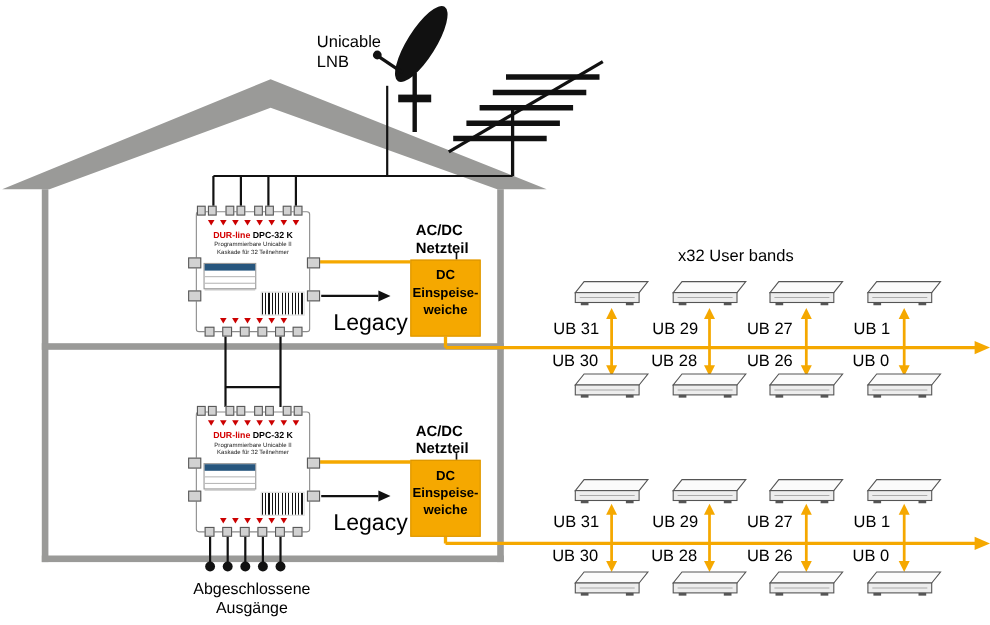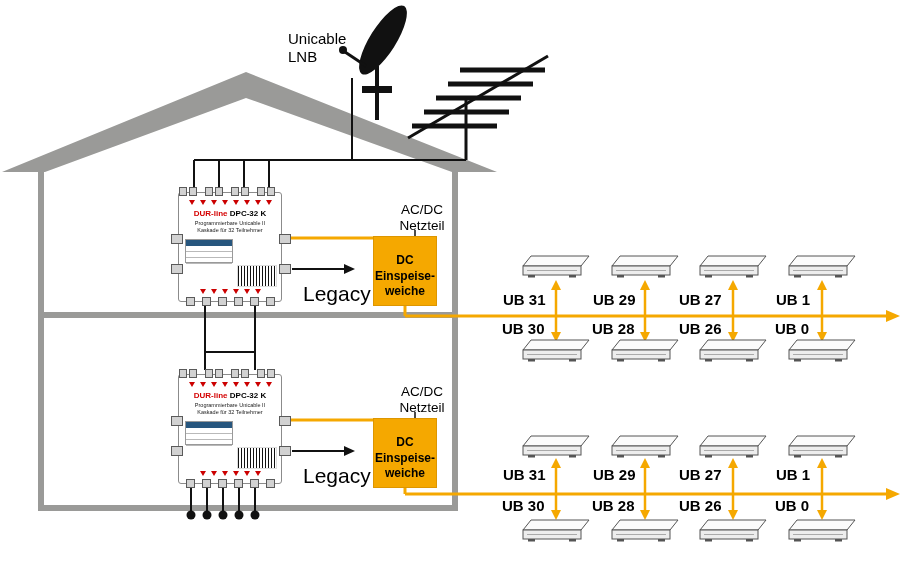--- a/index.html
+++ b/index.html
@@ -3,28 +3,28 @@
 <meta charset="utf-8">
 <style>
   *{margin:0;padding:0;box-sizing:border-box}
   html,body{background:#fff}
   body{font-family:"Liberation Sans",sans-serif;color:#000}
   .canvas{position:relative;width:900px;height:568px;background:#fff;overflow:hidden}
   .canvas > svg{position:absolute;left:0;top:0}
 
   .lbl{position:absolute;white-space:pre-line;line-height:1.2}
   .lbl-quattro{left:288px;top:30px;font-size:15px}
-  .lbl-acdc{width:88px;text-align:center;font-size:13.5px;font-weight:400}
+  .lbl-acdc{width:88px;font-size:13.5px;font-weight:700}
   .lbl-legacy{font-size:21px}
   .lbl-ubands{width:132px;text-align:center;font-size:15px;font-weight:500}
   .lbl-term{left:146px;top:528px;width:166px;text-align:center;font-size:14.5px;font-weight:500}
-  .ub{position:absolute;font-size:15px;font-weight:700}
+  .ub{position:absolute;font-size:15px;font-weight:400}
 
   .dcbox{position:absolute;left:373px;width:64px;height:70px;background:#F5A800;border:1px solid #dd9600;
-         font-size:12px;font-weight:600;text-align:center;white-space:pre-line;line-height:1.3;padding-top:16px}
+         font-size:12px;font-weight:600;text-align:center;white-space:pre-line;line-height:1.3;padding-top:6px}
 
   
   .ms{position:absolute;left:178px;width:104px;height:110px;background:#fff;border:1.5px solid #8b8b8b;border-radius:3px}
   .conn{display:block;width:9px;height:9px;background:#d2d2d2;border:1px solid #5a5a5a}
   .conn-row{position:absolute;left:0;right:0;display:flex;justify-content:center;gap:2px}
   .conn-row.t{top:-6px}
   .conn-row.t .conn:nth-child(even){margin-right:6px}
   .conn-row.b{top:104px;gap:7px}
   .sideconn{position:absolute;width:12px;height:10px;background:#d2d2d2;border:1px solid #5a5a5a}
   .sideconn.l{left:-8px}
@@ -309,20 +309,23 @@
 weiche</div>
 
   <div class="lbl lbl-quattro">Unicable
 LNB</div>
   <div class="lbl lbl-acdc" style="left:378px;top:202px">AC/DC
 Netzteil</div>
   <div class="lbl lbl-acdc" style="left:378px;top:384px">AC/DC
 Netzteil</div>
   <div class="lbl lbl-legacy" style="left:303px;top:281px">Legacy</div>
   <div class="lbl lbl-legacy" style="left:303px;top:463px">Legacy</div>
+  <div class="lbl lbl-ubands" style="left:603px;top:224px">x32 User bands</div>
+  <div class="lbl lbl-term">Abgeschlossene
+Ausgänge</div>
 
   <span class="ub" style="left:503px;top:291px">UB 31</span>
   <span class="ub" style="left:593px;top:291px">UB 29</span>
   <span class="ub" style="left:679px;top:291px">UB 27</span>
   <span class="ub" style="left:776px;top:291px">UB 1</span>
   <span class="ub" style="left:502px;top:320px">UB 30</span>
   <span class="ub" style="left:592px;top:320px">UB 28</span>
   <span class="ub" style="left:679px;top:320px">UB 26</span>
   <span class="ub" style="left:775px;top:320px">UB 0</span>
 

